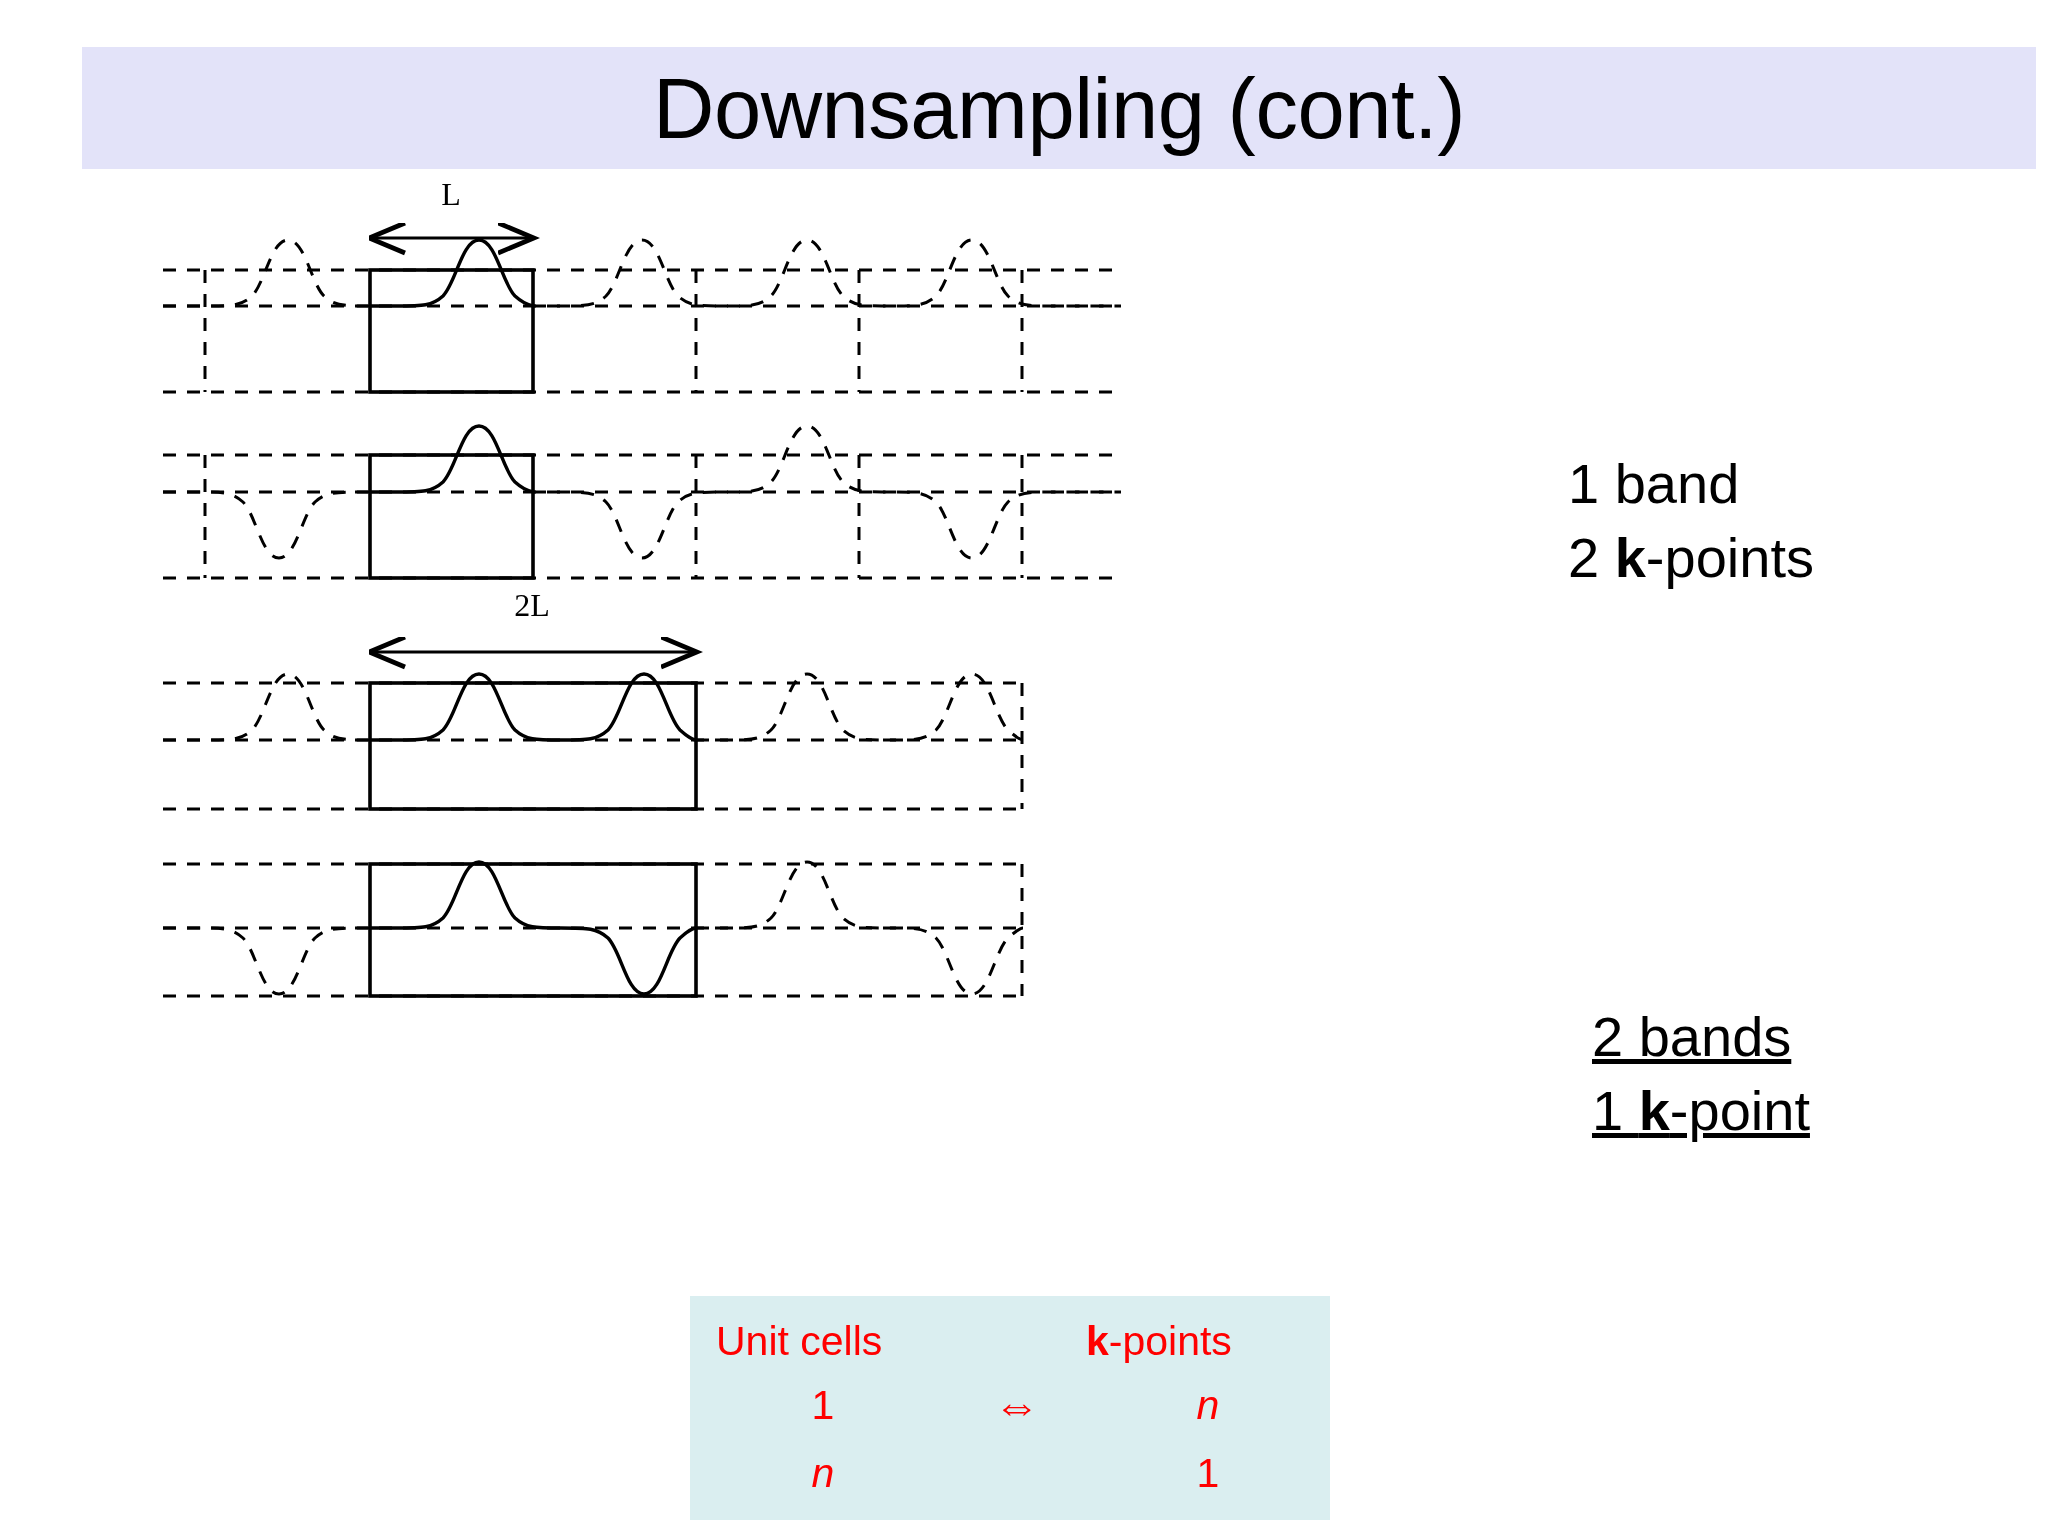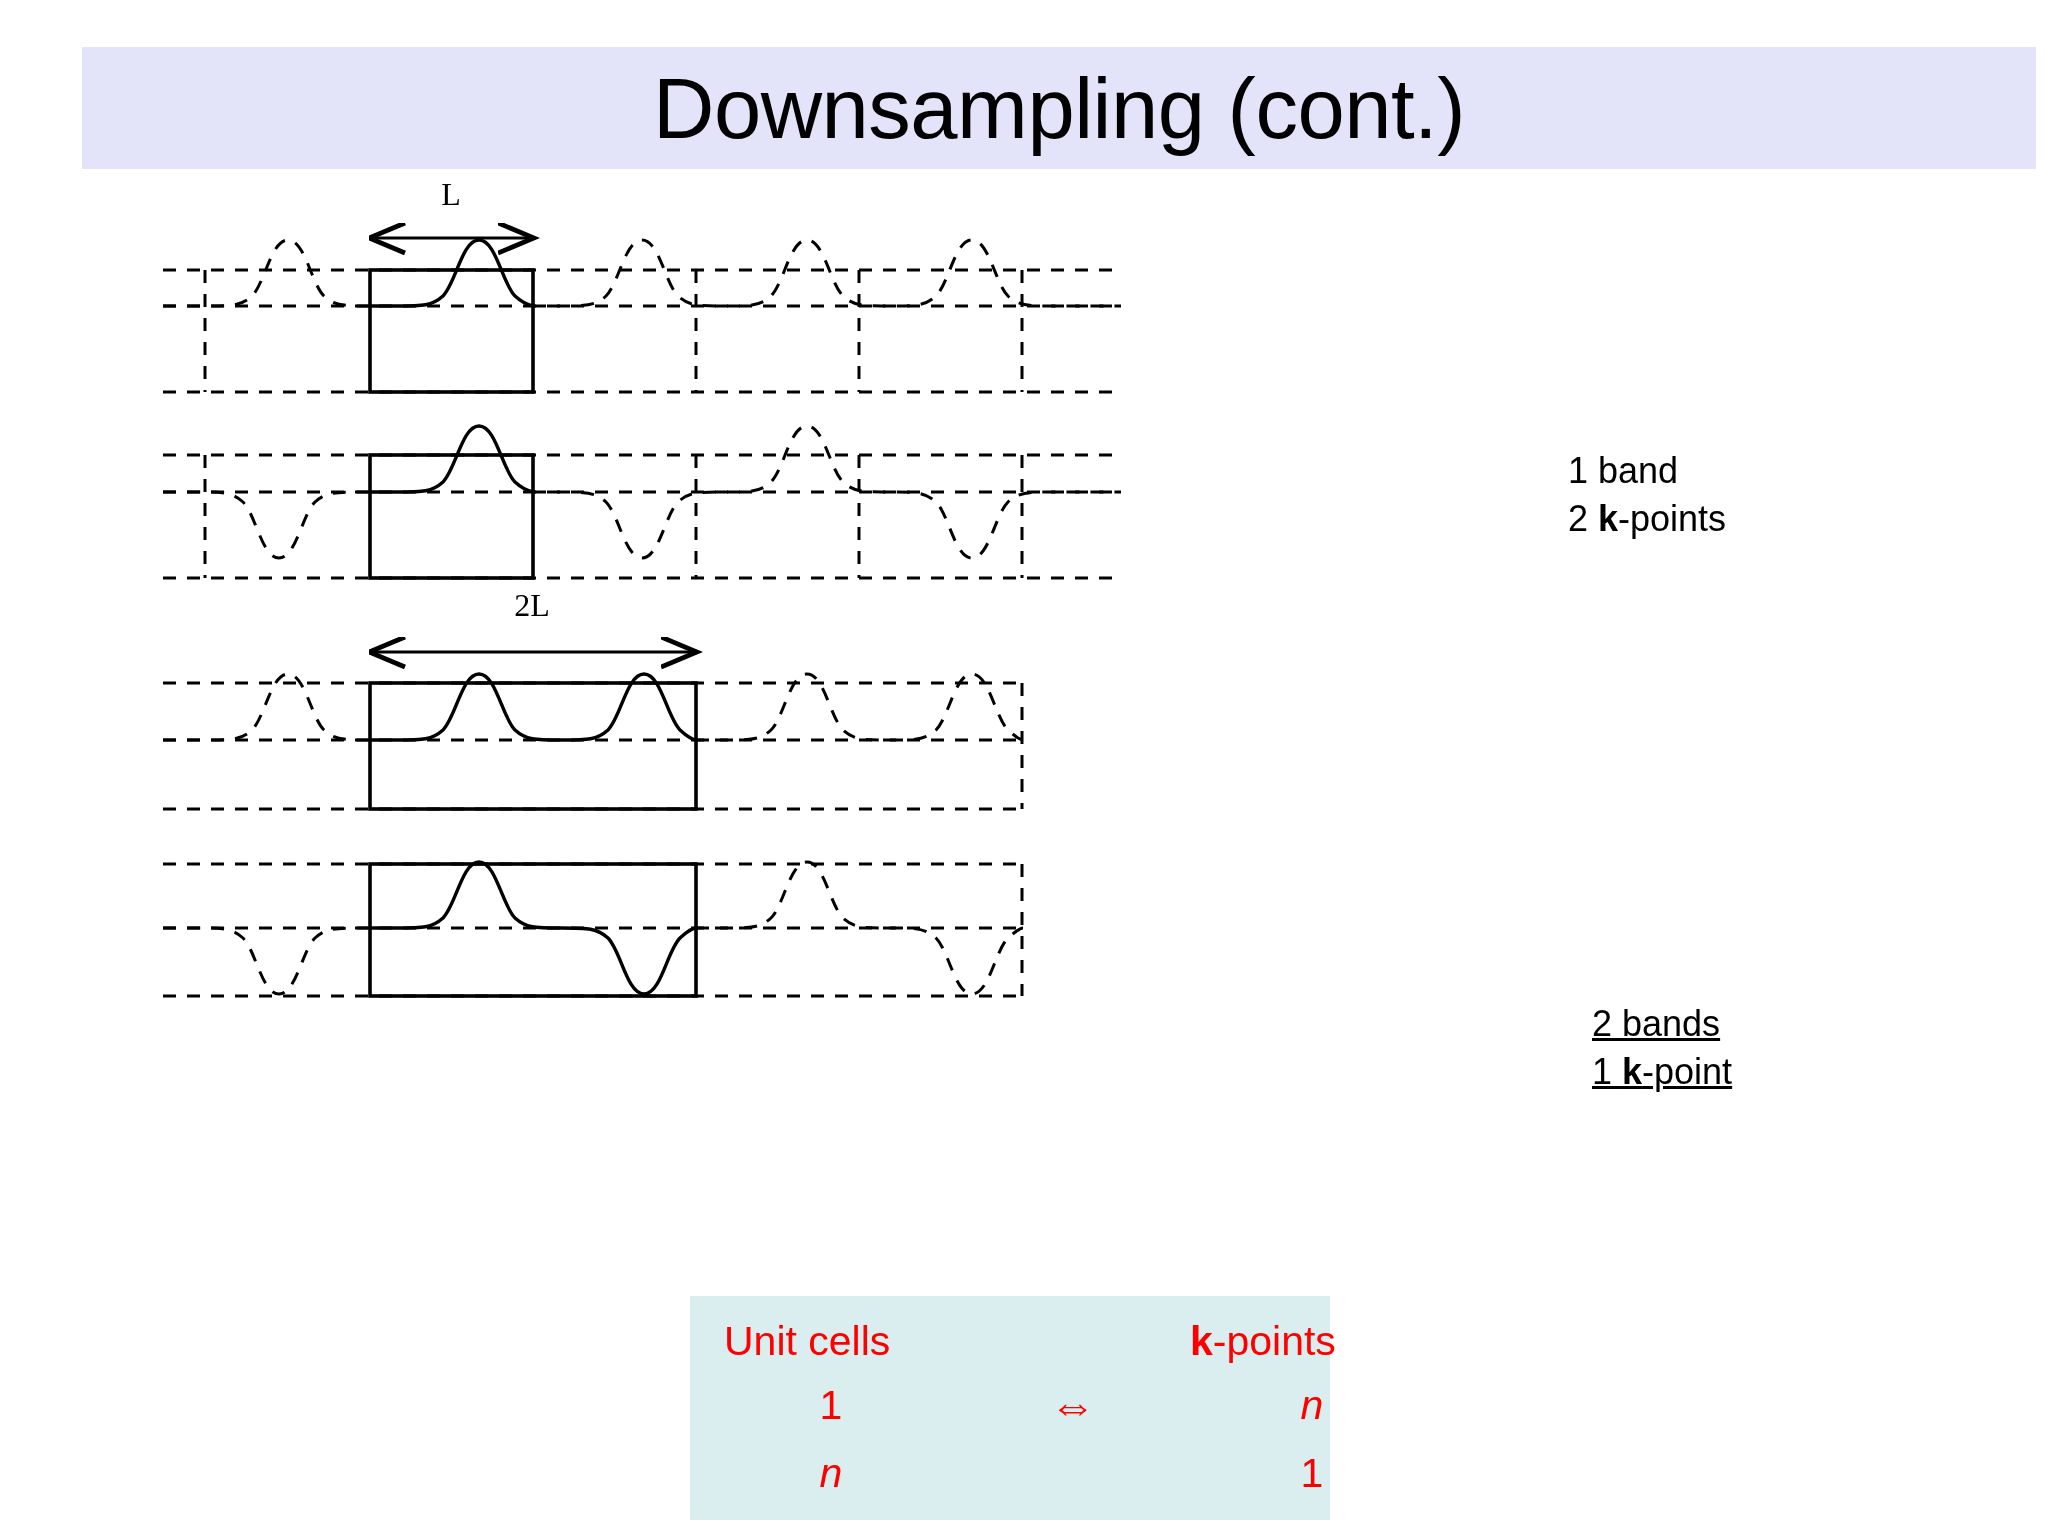--- a/index.html
+++ b/index.html
@@ -30,44 +30,43 @@
   #figure{
     position:absolute;
     left:0;top:170px;
     width:2048px;height:1110px;
   }
   #figure svg{display:block;}
 
   
   .side-note{
     position:absolute;
-    font-size:36px;
+    font-size:56px;
     color:#000;
     line-height:1.32;
     white-space:nowrap;
   }
   .side-note b{font-weight:700;}
   #note-top{left:1568px;top:447px;}
   #note-bottom{left:1592px;top:1000px;text-decoration:underline;}
 
   
   #equiv-table{
     position:absolute;
     left:690px;top:1296px;
     width:640px;height:224px;
     background:#daeef0;
     color:#ff0000;
     font-size:41px;
   }
   #equiv-table .row{
     position:absolute;
-    left:12px;width:764px;
+    left:4px;width:764px;
     display:flex;
     align-items:center;
-    gap:48px;
   }
   #equiv-table .col-left{
     width:258px;text-align:center;
   }
   #equiv-table .col-mid{
     width:130px;text-align:center;
   }
   #equiv-table .col-right{
     width:252px;text-align:center;
   }

